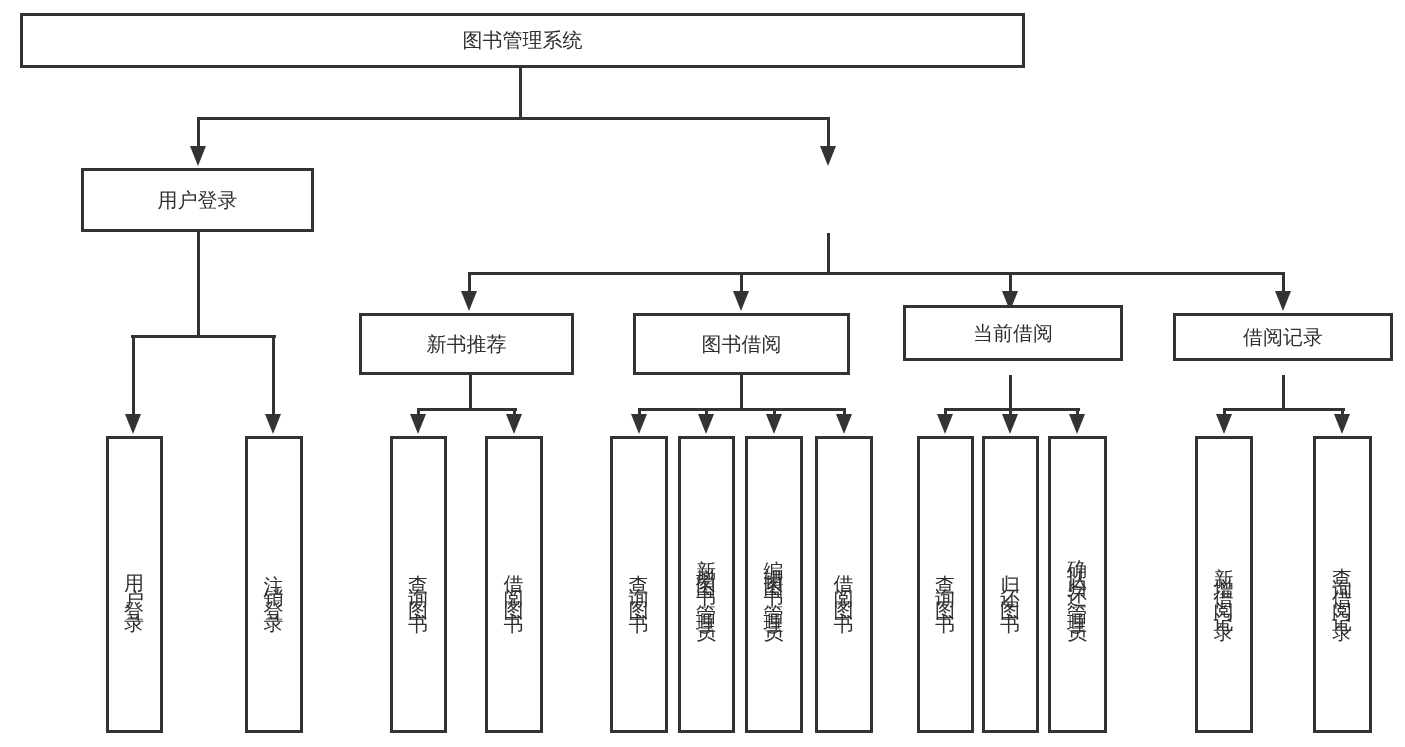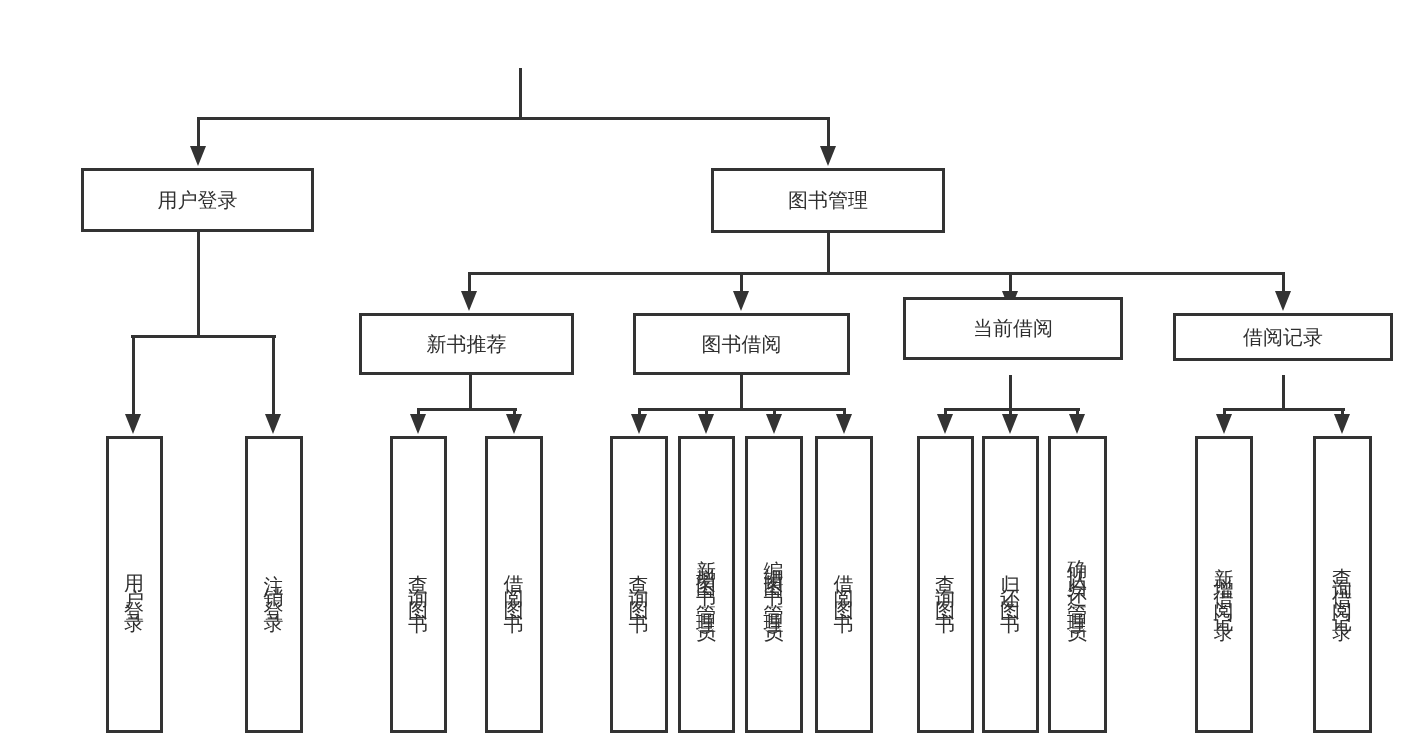--- a/index.html
+++ b/index.html
@@ -26,27 +26,27 @@
   .watermark {
     position:absolute; left:1183px; top:718px; z-index:5;
     font-size:19px; color:#b3b3b3; letter-spacing:0.5px; white-space:nowrap;
   }
 </style>
 </head>
 <body>
 
 <div id="canvas">
 
+  <div class="box" style="left:20px; top:13px; width:1005px; height:55px;">图书管理系统</div>
 
   <div class="box" style="left:81px; top:168px; width:233px; height:64px;">用户登录</div>
-  <div class="box" style="left:711px; top:168px; width:234px; height:65px;">图书管理</div>
 
   <div class="box" style="left:359px; top:313px; width:215px; height:62px;">新书推荐</div>
   <div class="box" style="left:633px; top:313px; width:217px; height:62px;">图书借阅</div>
-  <div class="box" style="left:903px; top:297px; width:220px; height:63px;font-family:Liberation Mono, monospace;">当前借阅</div>
+  <div class="box" style="left:903px; top:305px; width:220px; height:56px;font-family:Liberation Mono, monospace;">当前借阅</div>
   <div class="box" style="left:1173px; top:313px; width:220px; height:48px;">借阅记录</div>
 
   <div class="box" style="left:106px; top:436px; width:57px; height:297px;">
     <span class="vtext">用户登录</span>
   </div>
   <div class="box" style="left:245px; top:436px; width:58px; height:297px;">
     <span class="vtext">注销登录</span>
   </div>
   <div class="box" style="left:390px; top:436px; width:57px; height:297px;">
     <span class="vtext">查询图书</span>

